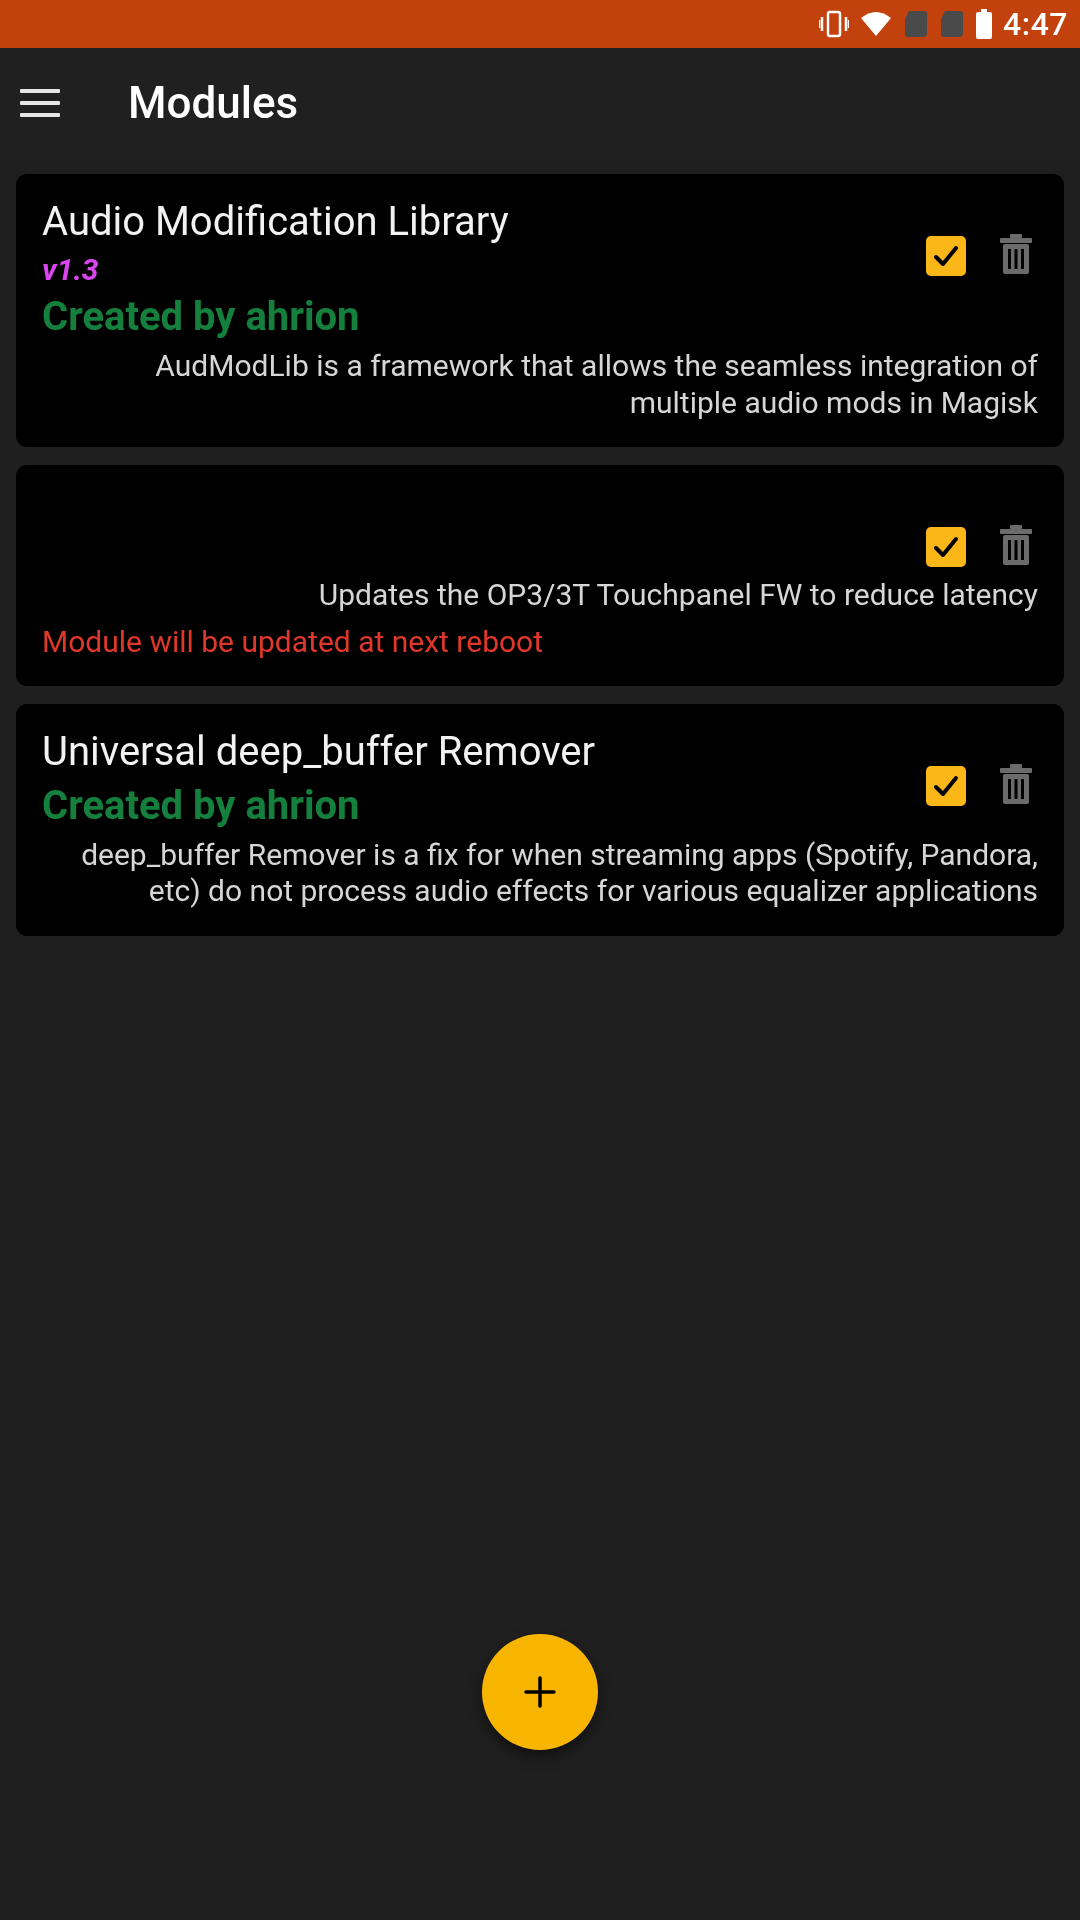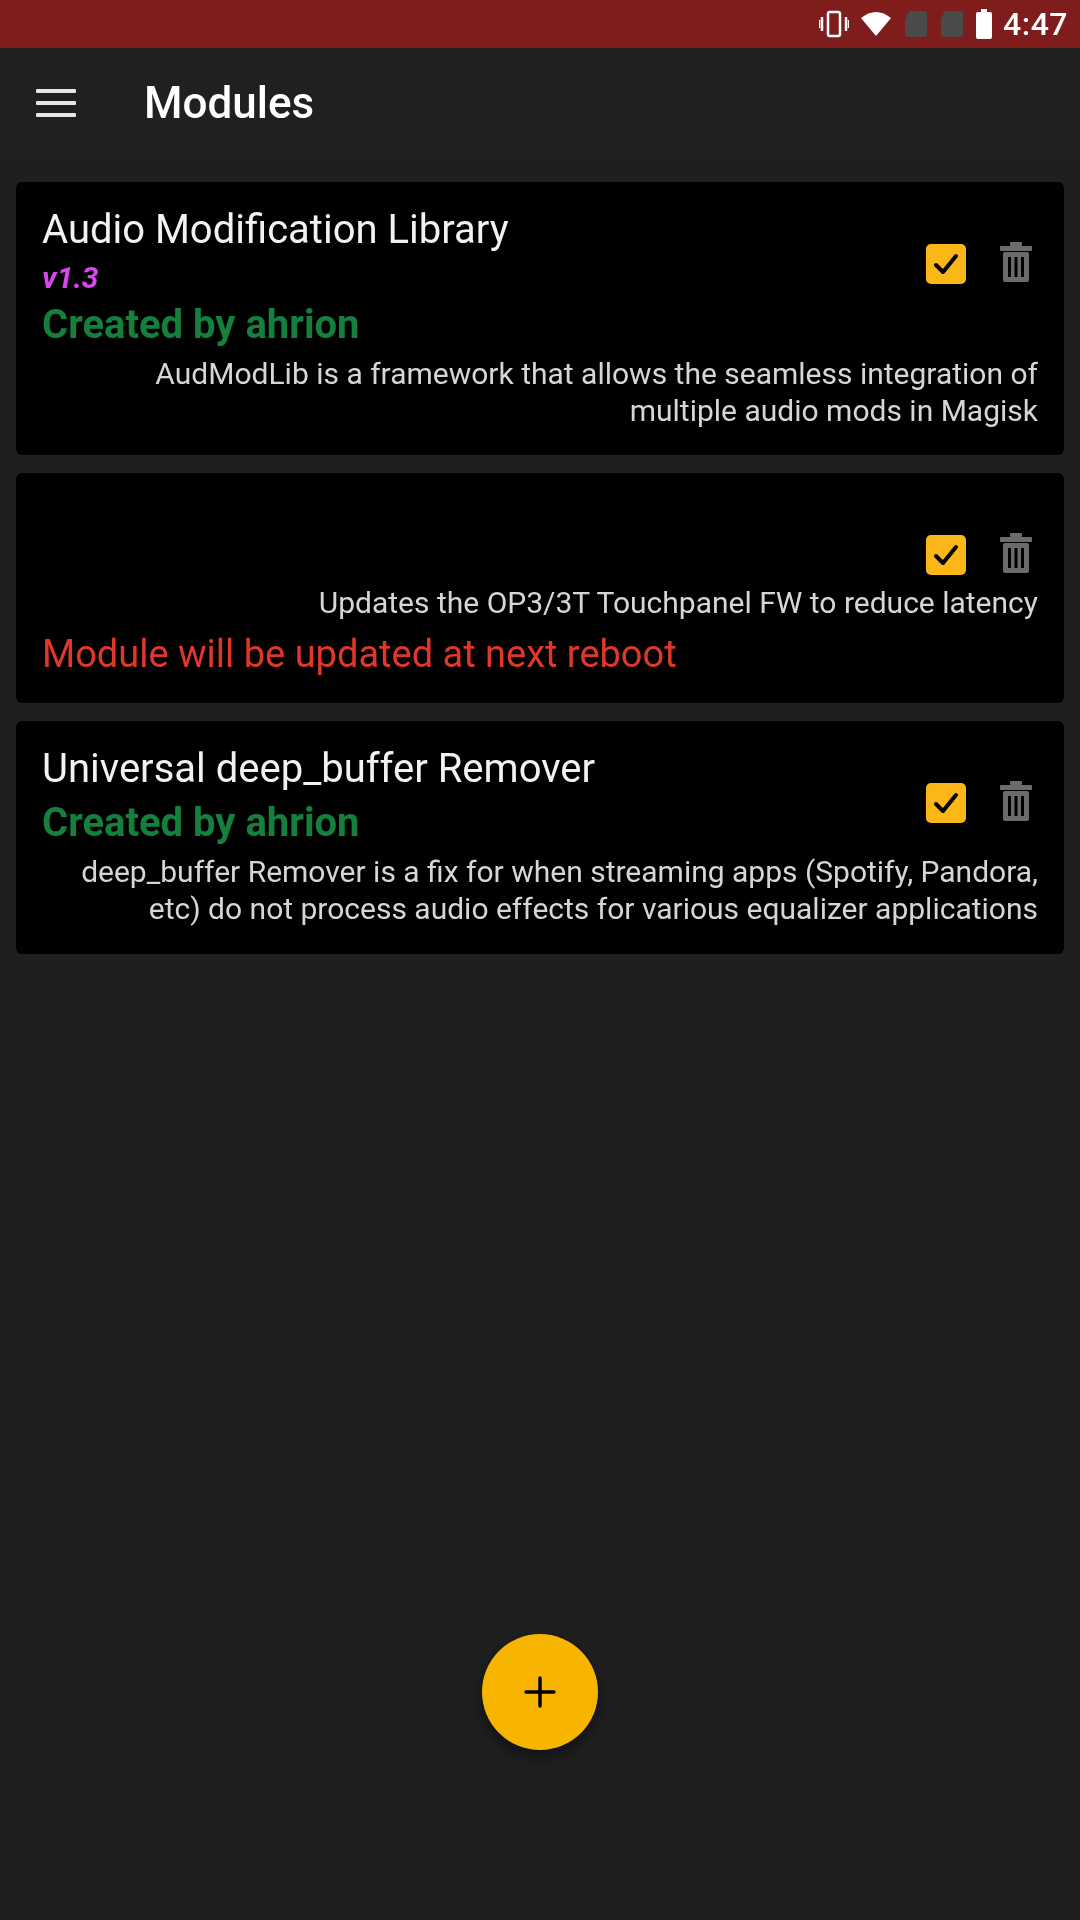--- a/index.html
+++ b/index.html
@@ -8,21 +8,21 @@
     height: 1920px;
     background: #1f1f1f;
     font-family: Roboto, "Helvetica Neue", Arial, sans-serif;
     overflow: hidden;
     color: #e8e8e8;
   }
   
   .status-bar {
     width: 100%;
     height: 48px;
-    background: #7f1d1d;
+    background: #c2410c;
     display: flex;
     align-items: center;
     justify-content: flex-end;
     padding: 0 12px;
     gap: 10px;
   }
   .status-bar .clock {
     font-size: 32px;
     font-weight: 500;
     color: #fff;
@@ -31,21 +31,21 @@
   .status-icon { display: inline-flex; align-items: center; }
   .status-icon svg { display: block; }
 
   
   .app-bar {
     width: 100%;
     height: 110px;
     background: #202020;
     display: flex;
     align-items: center;
-    padding-left: 36px;
+    padding-left: 20px;
   }
   .hamburger {
     width: 40px;
     height: 40px;
     display: flex;
     flex-direction: column;
     justify-content: space-between;
     padding: 6px 0;
     cursor: pointer;
   }
@@ -61,23 +61,23 @@
     color: #fff;
     margin-left: 68px;
   }
 
   
   .content {
     padding: 8px 16px;
   }
   .module-card {
     background: #000;
-    border-radius: 6px;
+    border-radius: 11px;
     padding: 24px 26px 26px 26px;
-    margin-top: 16px;
+    margin-top: 8px;
     margin-bottom: 18px;
     position: relative;
   }
   .module-header-row {
     display: flex;
     align-items: flex-start;
   }
   .module-text-col {
     flex: 1 1 auto;
     min-width: 0;
@@ -102,21 +102,21 @@
     margin-top: 6px;
   }
   .module-desc {
     font-size: 30px;
     color: #d6d6d6;
     margin-top: 8px;
     line-height: 1.22;
     text-align: right;
   }
   .module-notice {
-    font-size: 38px;
+    font-size: 30px;
     color: #e0372b;
     margin-top: 10px;
     line-height: 1.2;
   }
   .module-actions {
     display: flex;
     align-items: center;
     gap: 32px;
     padding-top: 36px;
     padding-right: 4px;

